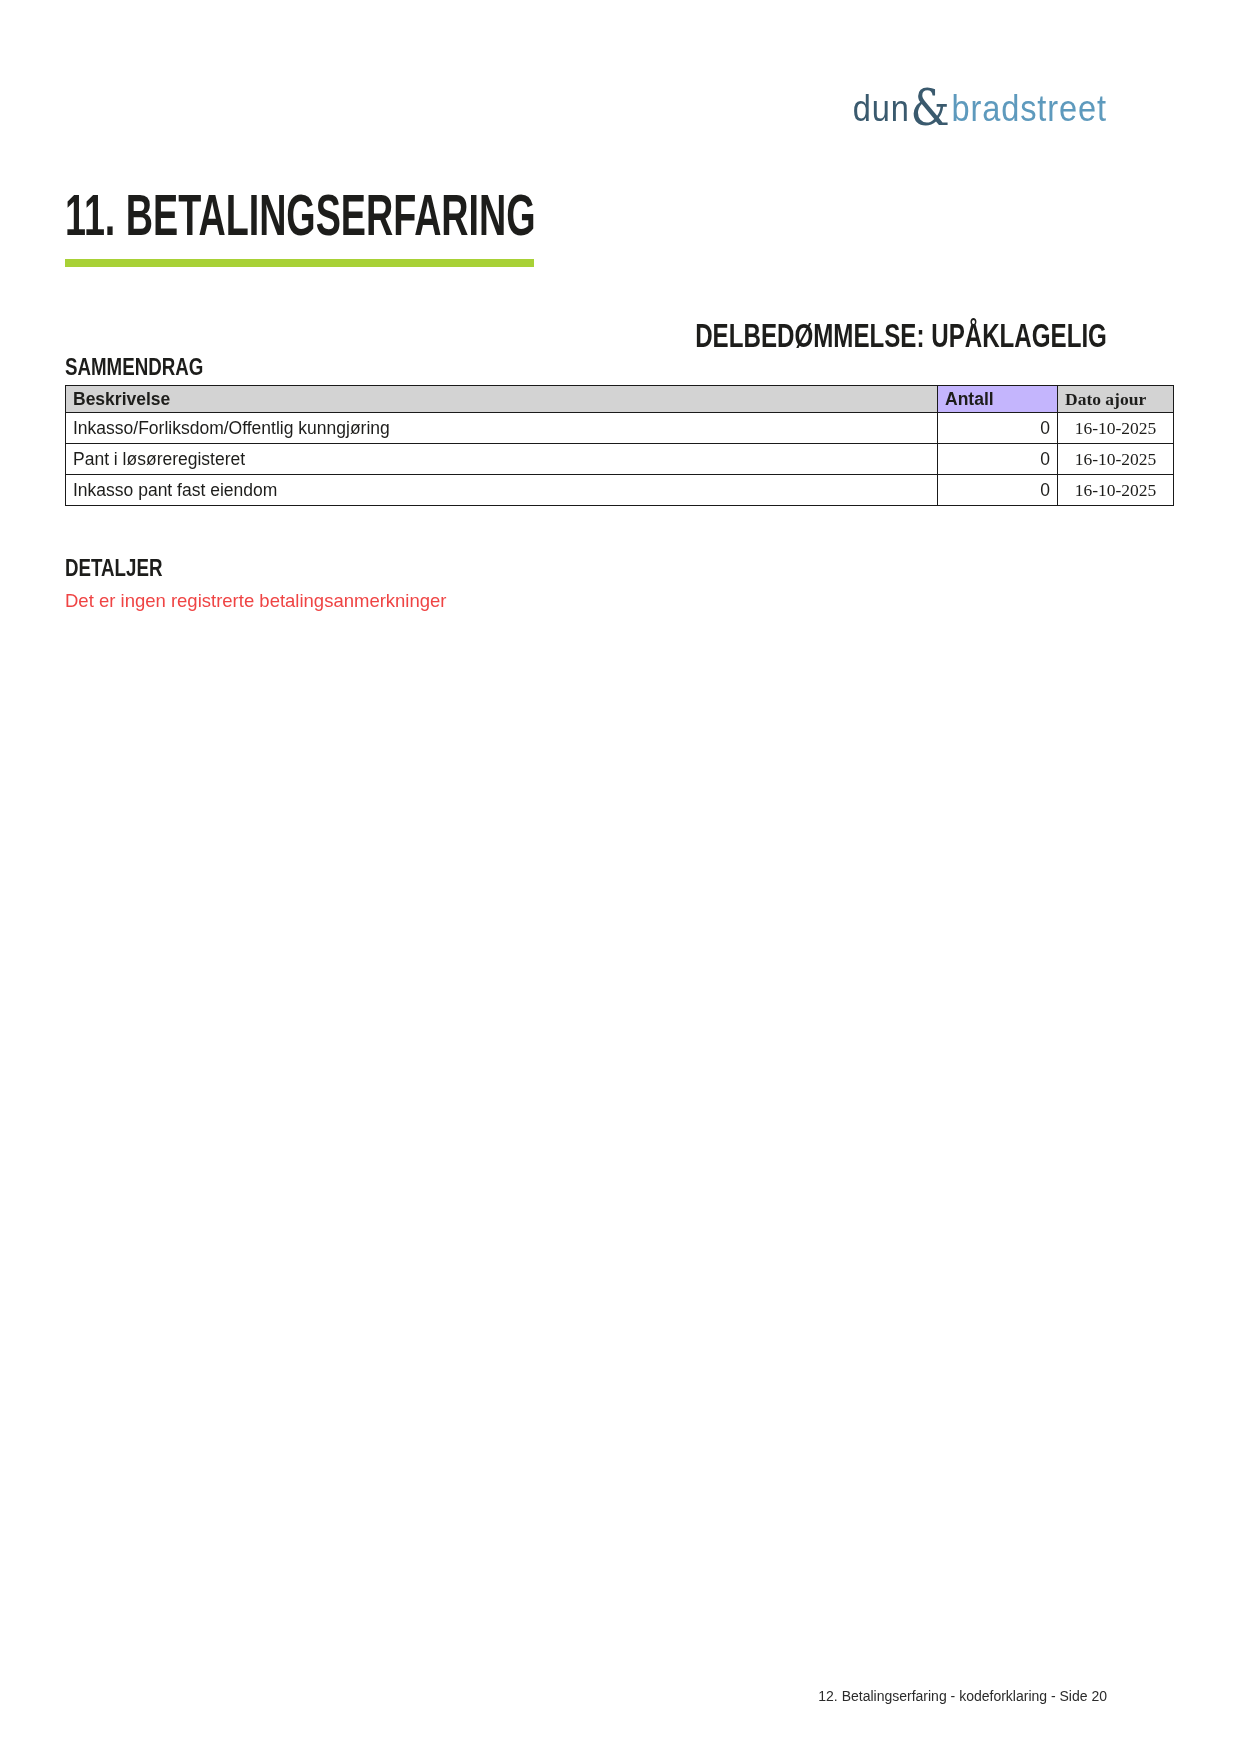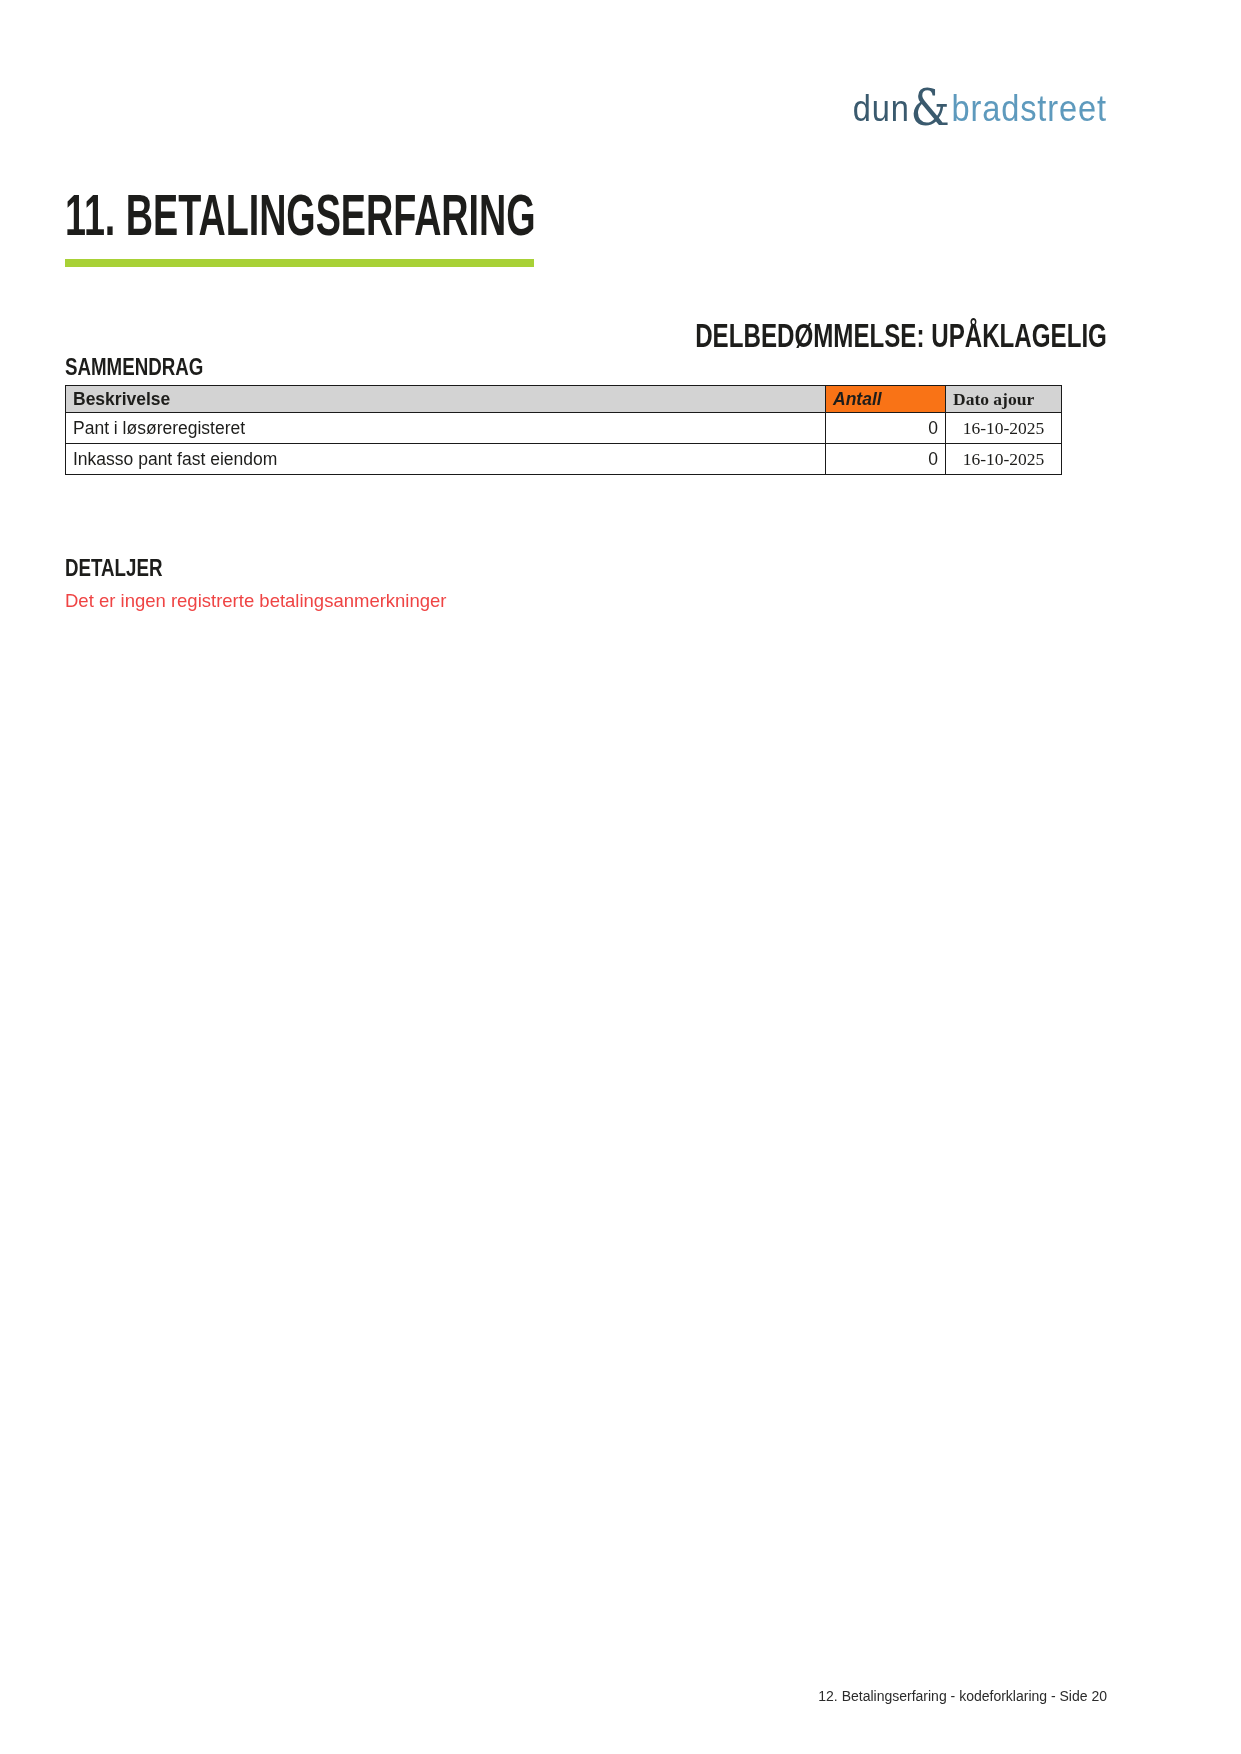--- a/index.html
+++ b/index.html
@@ -54,21 +54,21 @@
     font-size:24px;font-weight:bold;line-height:1;
     white-space:nowrap;
     transform:scaleX(0.78);transform-origin:left top;
     color:#1d1d1b;
   }
   .sammendrag{top:355px;}
   .detaljer{top:556px;}
   
   .summary-table{
     position:absolute;left:65px;top:385px;
-    width:997px;
+    width:1109px;
     border-collapse:collapse;
     table-layout:fixed;
     font-size:17.5px;
   }
   .summary-table th,.summary-table td{
     border:1.4px solid #1a1a1a;
     padding:0 7px;
     overflow:hidden;white-space:nowrap;
   }
   .summary-table th{
@@ -113,25 +113,30 @@
 
   <table class="summary-table">
     <colgroup>
       <col>
       <col class="col-antall">
       <col class="col-dato">
     </colgroup>
     <thead>
       <tr>
         <th class="hdr" style="background: rgb(211, 211, 211);">Beskrivelse</th>
-        <th class="hdr al-right" style="background: #f97316; font-style: italic;">Antall</th>
+        <th class="hdr al-right" style="background: #c4b5fd;">Antall</th>
         <th class="hdr al-center" style="background: rgb(211, 211, 211);">Dato ajour</th>
       </tr>
     </thead>
     <tbody>
+      <tr>
+        <td>Inkasso/Forliksdom/Offentlig kunngjøring</td>
+        <td class="al-right">0</td>
+        <td class="al-center">16-10-2025</td>
+      </tr>
       <tr>
         <td>Pant i løsøreregisteret</td>
         <td class="al-right">0</td>
         <td class="al-center">16-10-2025</td>
       </tr>
       <tr>
         <td>Inkasso pant fast eiendom</td>
         <td class="al-right">0</td>
         <td class="al-center">16-10-2025</td>
       </tr>

